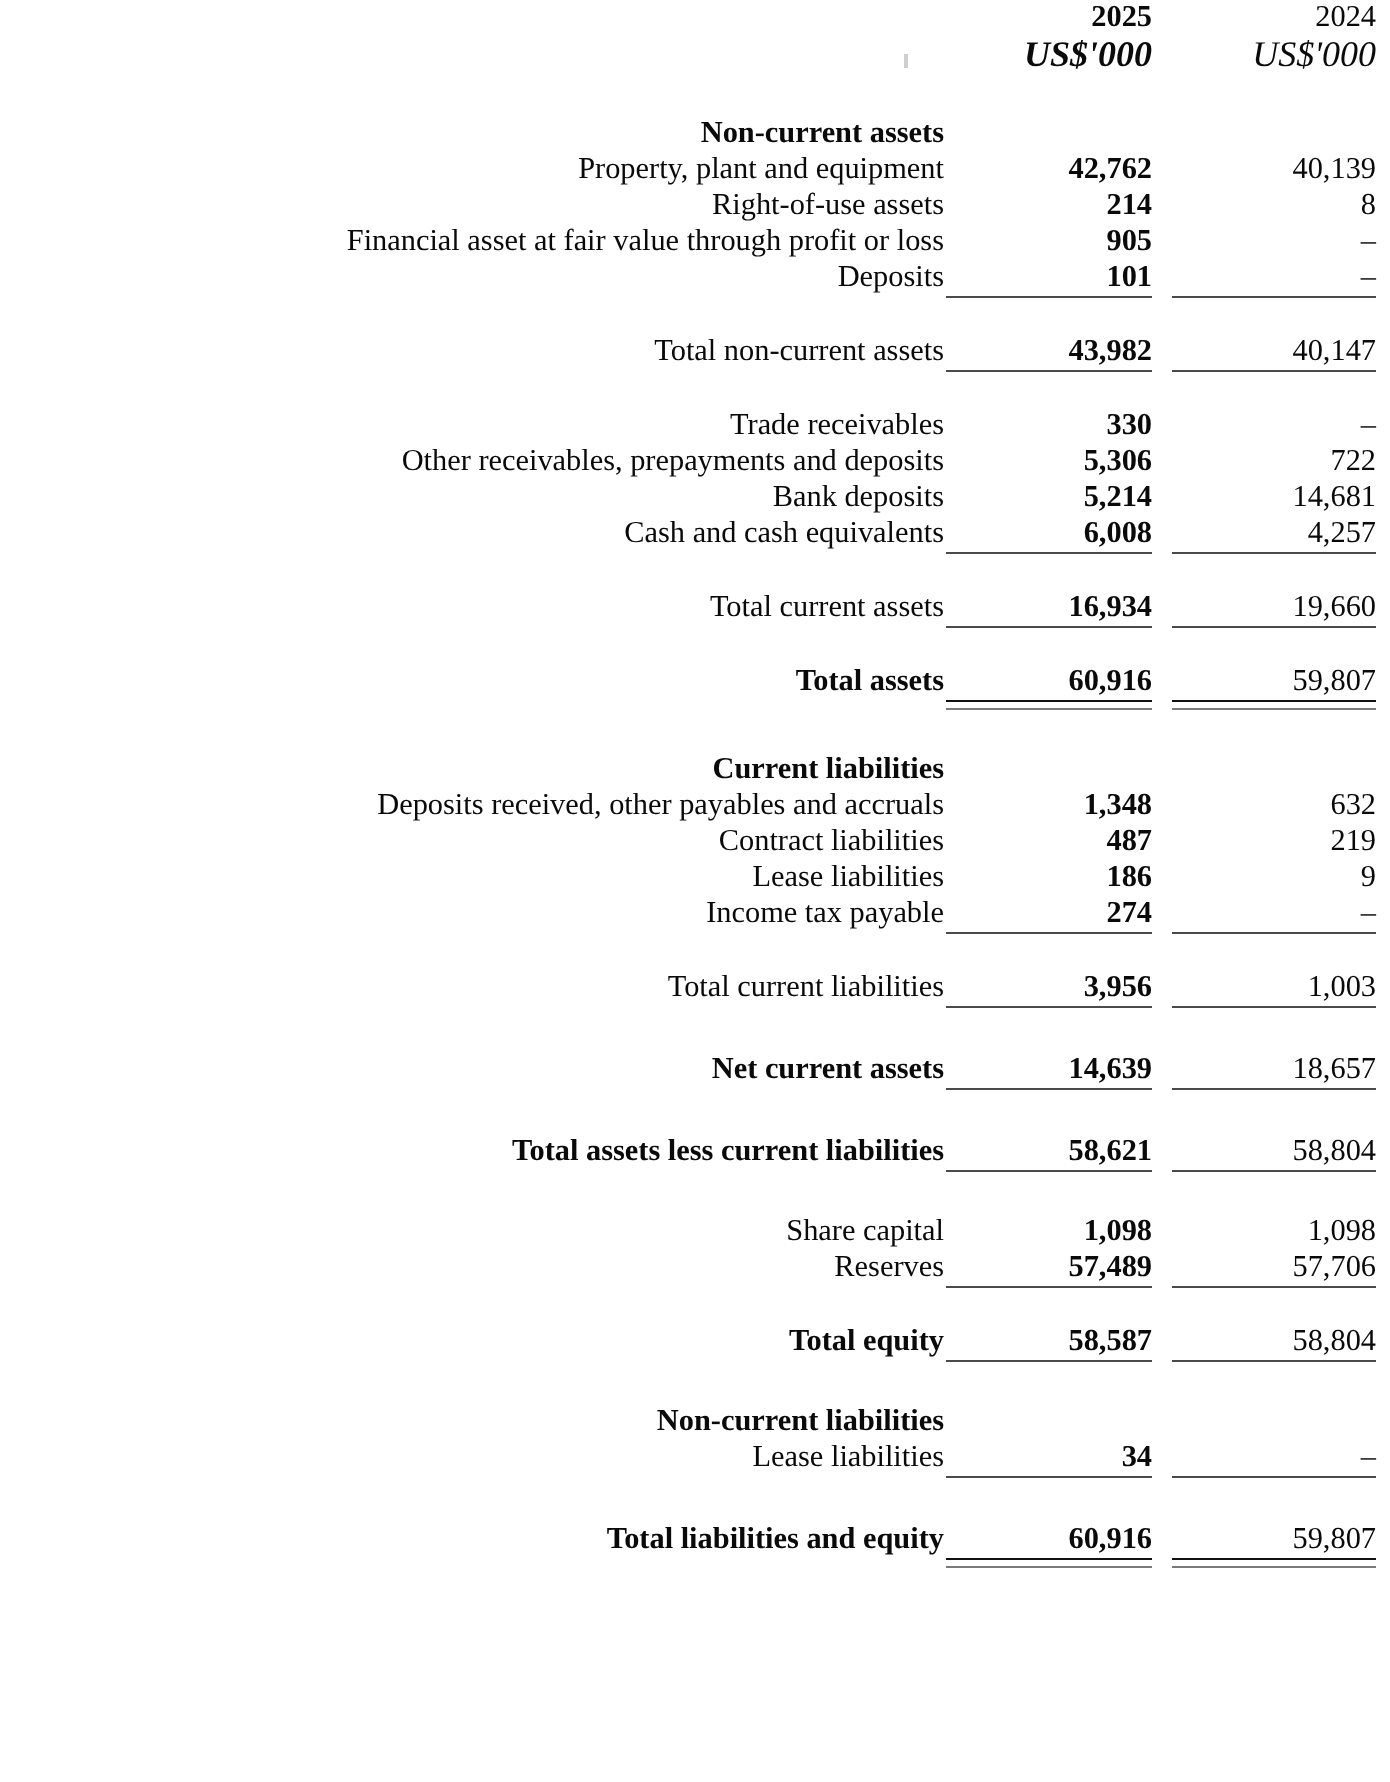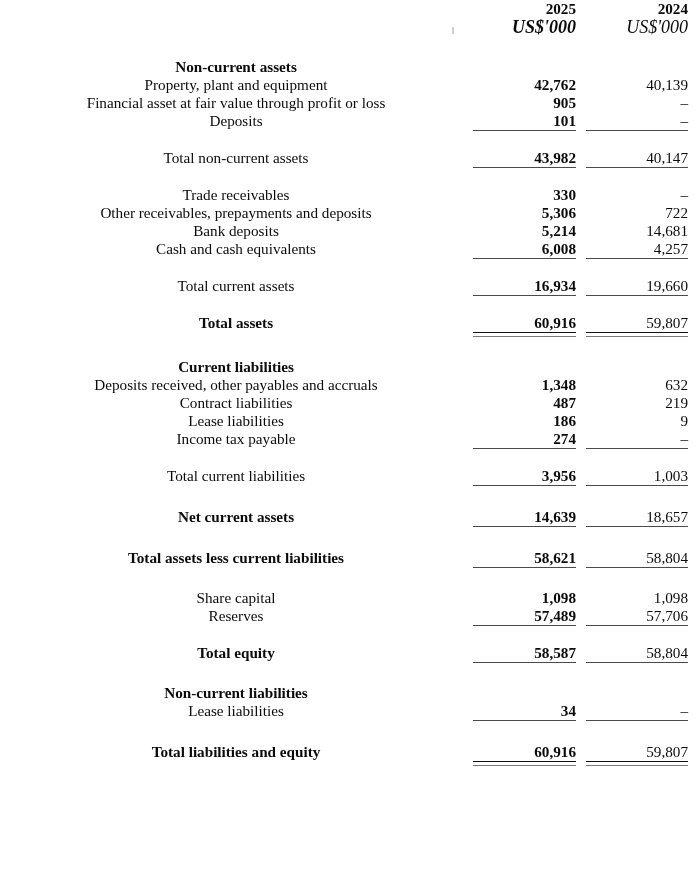--- a/index.html
+++ b/index.html
@@ -40,21 +40,21 @@
 
   table.fin td {
     padding: 0;
     vertical-align: bottom;
     line-height: 18px;
     height: 18px;
     white-space: nowrap;
   }
 
   td.label {
-    text-align: center;
+    text-align: right;
     padding-left: 3px;
   }
   td.num {
     text-align: right;
     padding-right: 1px;
   }
   td.num.col2024 { padding-right: 0px; }
 
   
   .bold { font-weight: bold; }
@@ -65,21 +65,21 @@
     font-size: 15.2px;
     text-align: right;
   }
   .hdr-unit {
     font-size: 18px;
     font-style: italic;
     font-weight: bold;
     text-align: right;
   }
   .hdr-year.y2025 { font-weight: bold; }
-  .hdr-year.y2024 { font-weight: bold; }
+  .hdr-year.y2024 { font-weight: normal; }
   .hdr-unit.u2024 { font-weight: normal; }
 
   
   tr.spacer td { height: 18px; line-height: 18px; }
   tr.spacer-xs td { height: 4px; line-height: 4px; }
 
   
   tr.rule td { height: 0; line-height: 0; font-size: 0; }
   tr.rule td.ruled {
     border-bottom: 1.2px solid #4a4a4a;
@@ -146,20 +146,28 @@
 
       <tr>
         <td class="label reg">Property, plant and equipment</td>
         <td></td>
         <td class="num bold">42,762</td>
         <td></td>
         <td class="num col2024 reg">40,139</td>
         <td></td>
       </tr>
       <tr>
+        <td class="label reg">Right-of-use assets</td>
+        <td></td>
+        <td class="num bold">214</td>
+        <td></td>
+        <td class="num col2024 reg">8</td>
+        <td></td>
+      </tr>
+      <tr>
         <td class="label reg">Financial asset at fair value through profit or loss</td>
         <td></td>
         <td class="num bold">905</td>
         <td></td>
         <td class="num col2024 reg">–</td>
         <td></td>
       </tr>
       <tr>
         <td class="label reg">Deposits</td>
         <td></td>

